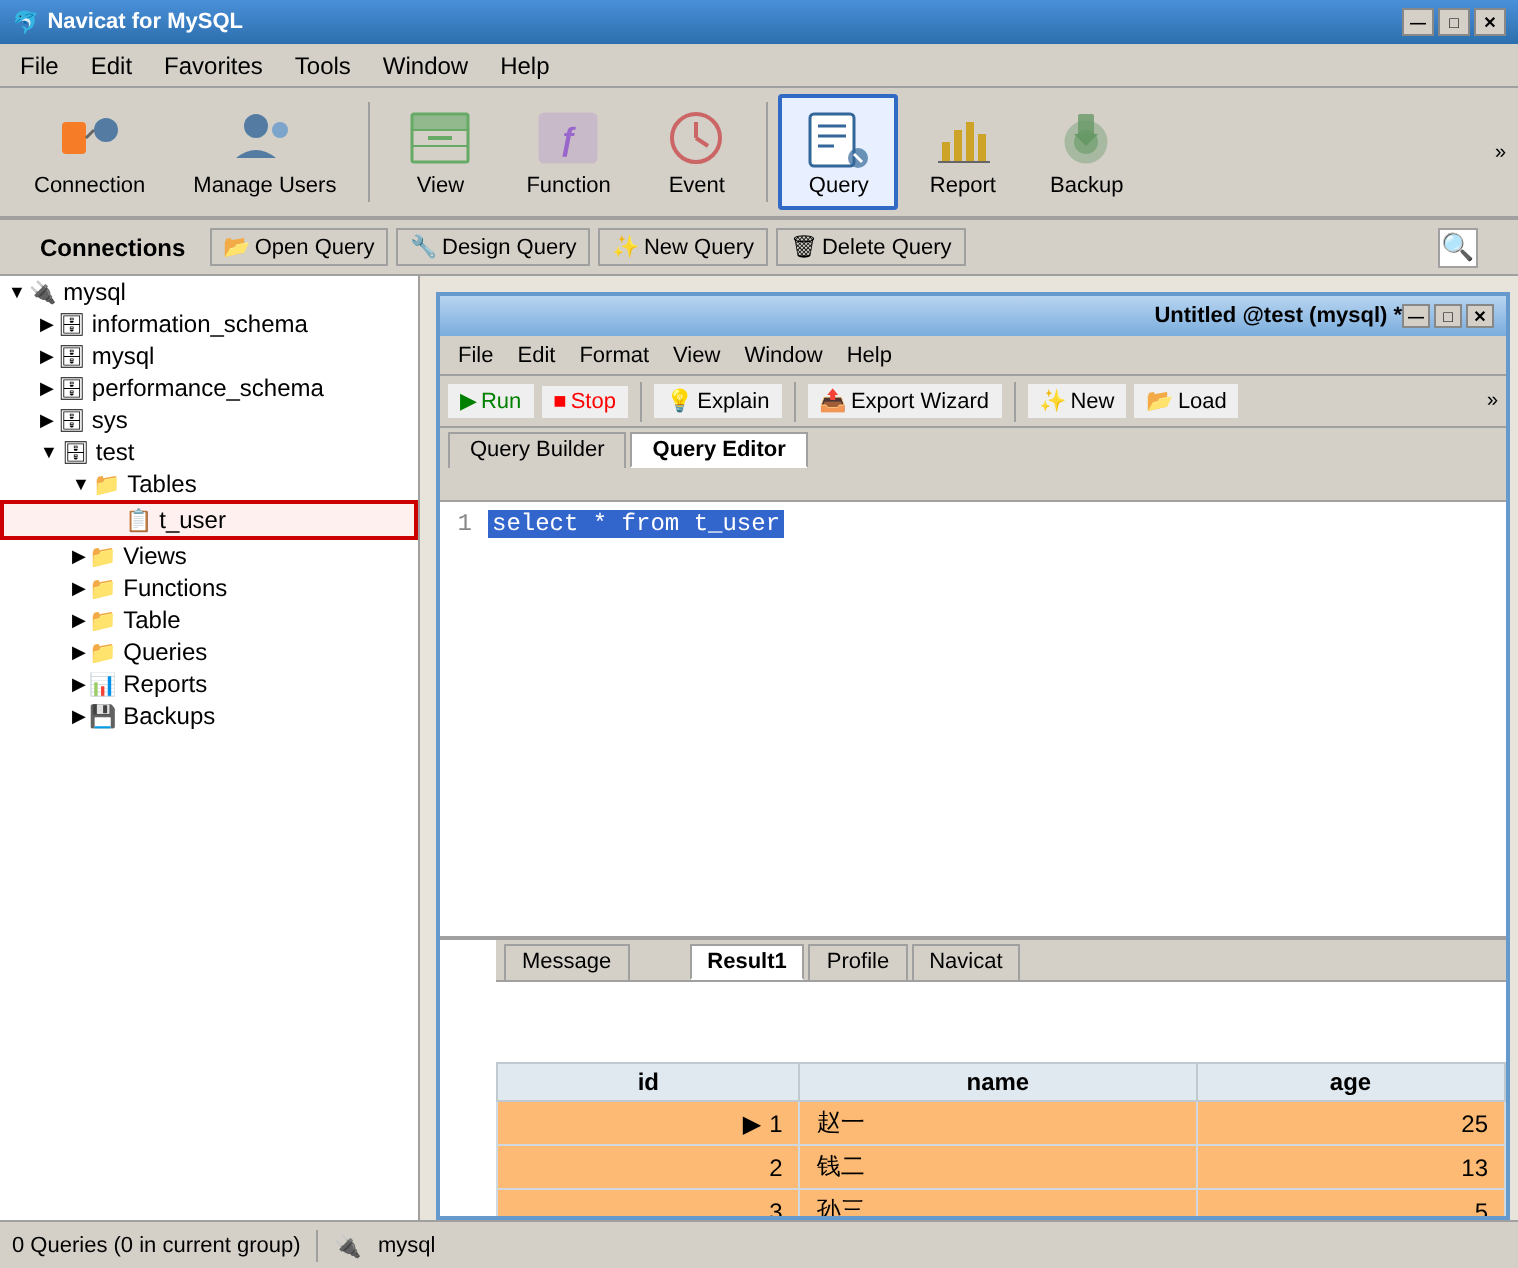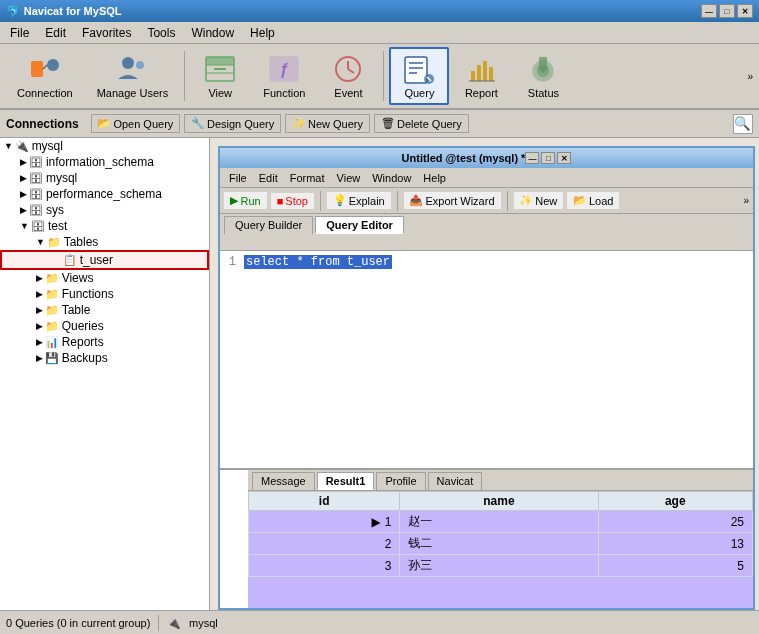--- a/index.html
+++ b/index.html
@@ -89,21 +89,21 @@
       font-size: 10px;
       cursor: pointer;
     }
 
     
     .conn-toolbar {
       background: #d4d0c8;
       border-bottom: 1px solid #a0a0a0;
       display: flex;
       align-items: center;
-      padding: 3px 6px;
+      padding: 3px 20px;
       height: 28px;
       gap: 4px;
     }
     .conn-label { font-weight: bold; font-size: 12px; margin-right: 8px; }
     .conn-btn {
       display: flex; align-items: center; gap: 2px;
       padding: 2px 6px;
       border: 1px solid #a0a0a0;
       background: #d4d0c8;
       cursor: pointer;
@@ -165,21 +165,21 @@
       flex-direction: column;
       margin: 8px 4px 0 8px;
     }
 
     
     .qwin-title {
       background: linear-gradient(to bottom, #b8d4f0, #7aaddd);
       height: 20px;
       display: flex;
       align-items: center;
-      justify-content: center;
+      justify-content: flex-end;
       padding: 0 6px;
       font-size: 11px;
       font-weight: bold;
       color: #000;
     }
     .qwin-title-btns { display: flex; gap: 2px; }
     .qwin-title-btn {
       width: 14px; height: 12px;
       background: #d4d0c8;
       border: 1px solid #888;
@@ -284,26 +284,27 @@
     }
     .result-tab {
       padding: 2px 8px;
       font-size: 11px;
       cursor: pointer;
       border: 1px solid #a0a0a0;
       border-bottom: none;
       background: #d4d0c8;
       margin-right: 2px;
     }
-    .result-tab.active { background: white; border-bottom: 1px solid white; font-weight: bold; }
+    .result-tab.active { background: white; border-bottom: 1px solid white; font-weight: bold; margin-left: 28px; }
 
     .result-table {
       flex: 1;
       overflow: auto;
-      background: #c4b5fd;
+      background: #fdba74;
+      margin-top: 40px;
     }
     .result-table table {
       width: 100%;
       border-collapse: collapse;
       font-size: 12px;
     }
     .result-table th {
       background: #e0e8f0;
       border: 1px solid #c0c8d0;
       padding: 2px 8px;
@@ -439,21 +440,21 @@
   </div>
   <div class="toolbar-btn">
     <div class="toolbar-icon">
       <svg width="32" height="32" viewBox="0 0 32 32">
         <circle cx="16" cy="18" r="10" fill="#669966" opacity="0.4" stroke="#669966" stroke-width="1.5"></circle>
         <circle cx="16" cy="18" r="6" fill="#669966" opacity="0.6"></circle>
         <rect x="12" y="4" width="8" height="12" rx="1" fill="#669966" opacity="0.8"></rect>
         <polygon points="10,14 22,14 16,20" fill="#669966"></polygon>
       </svg>
     </div>
-    <span>Status</span>
+    <span>Backup</span>
   </div>
   <span class="toolbar-more">»</span>
 </div>
 
 <div class="conn-toolbar">
   <span class="conn-label">Connections</span>
   <button class="conn-btn">
     <span>📂</span>
     <span>Open Query</span>
   </button>

